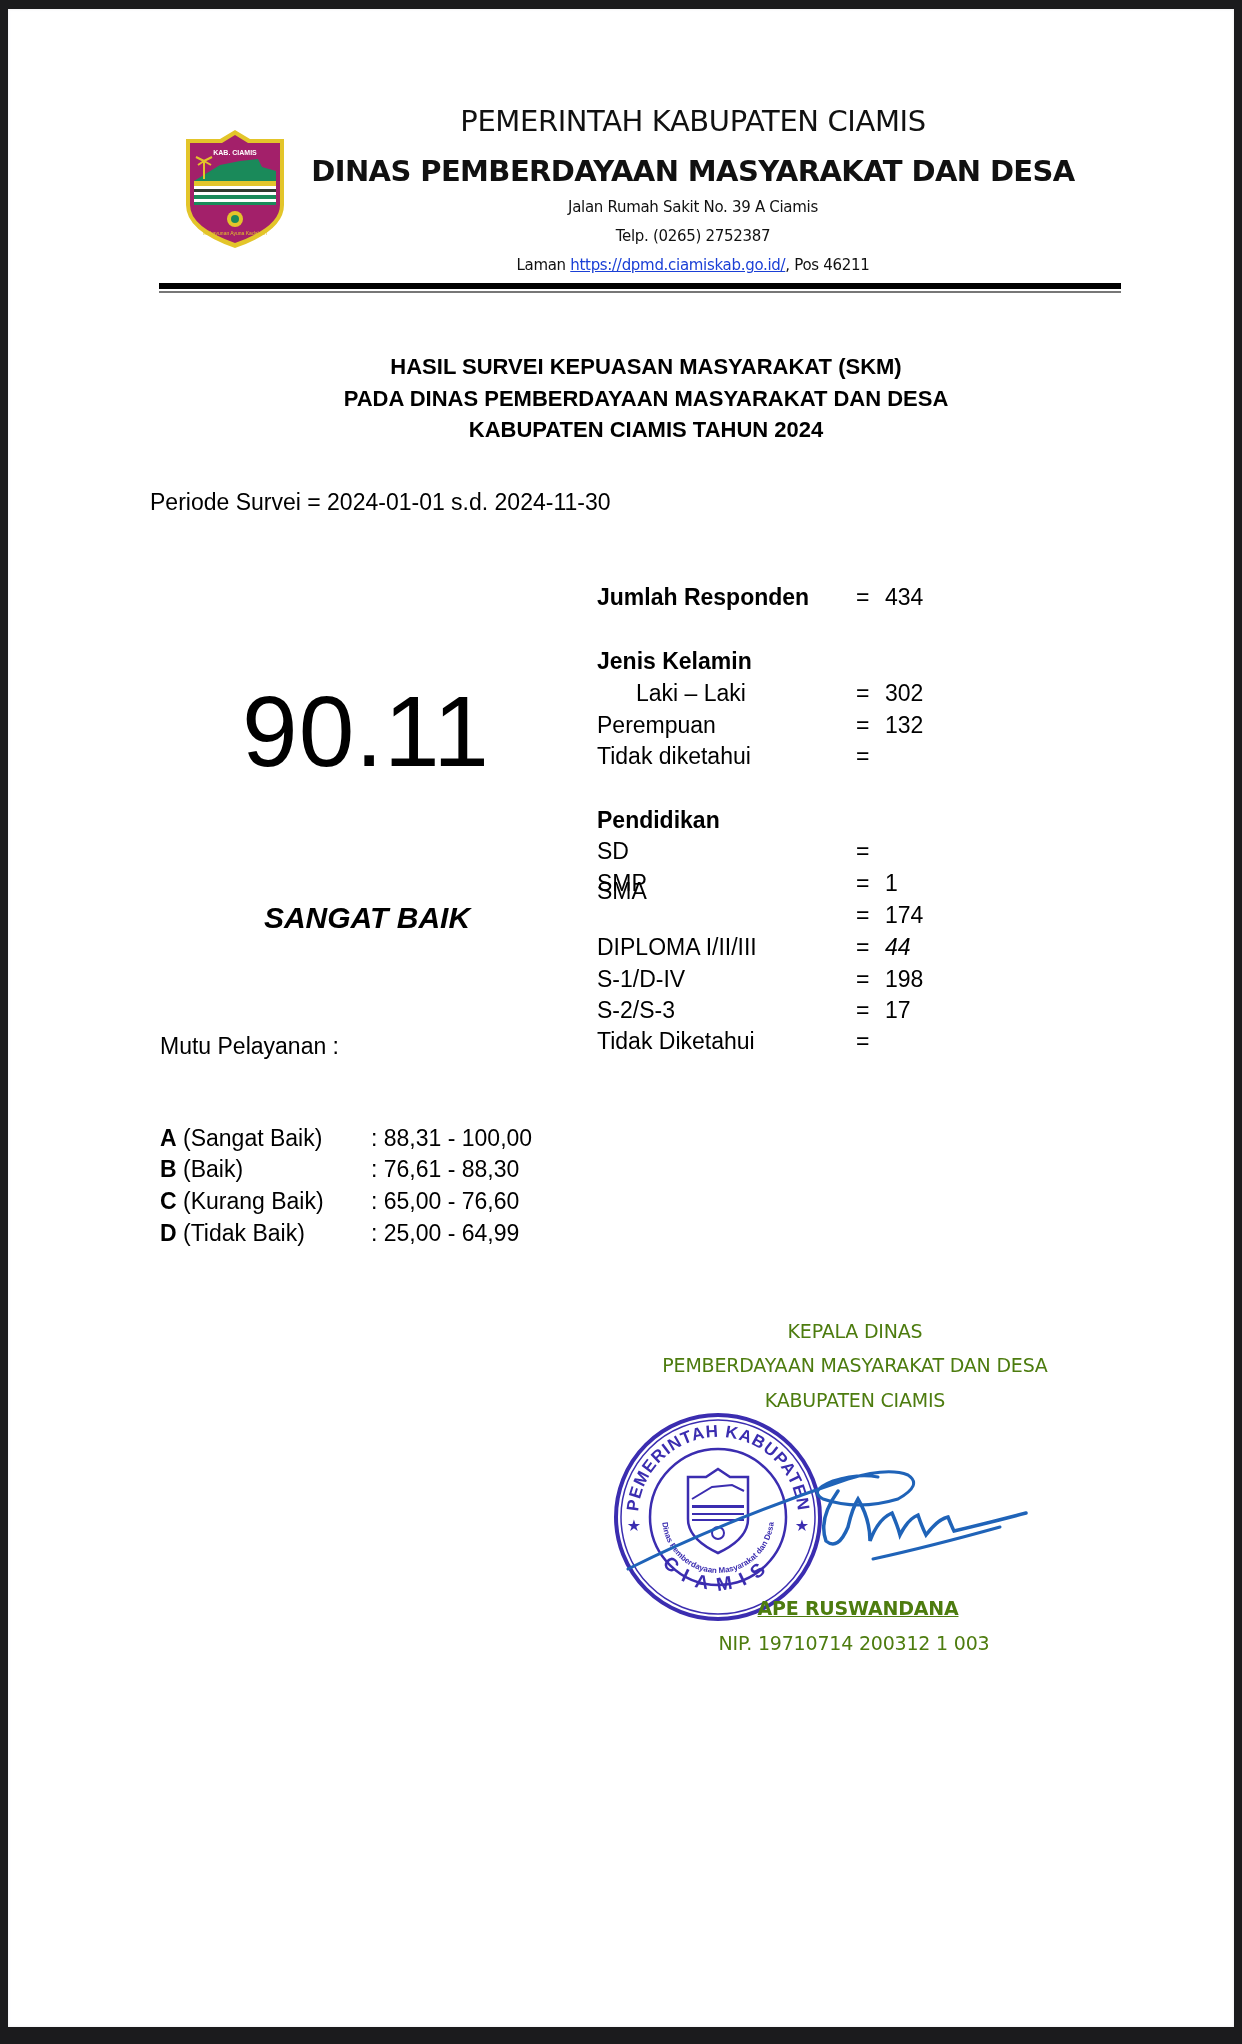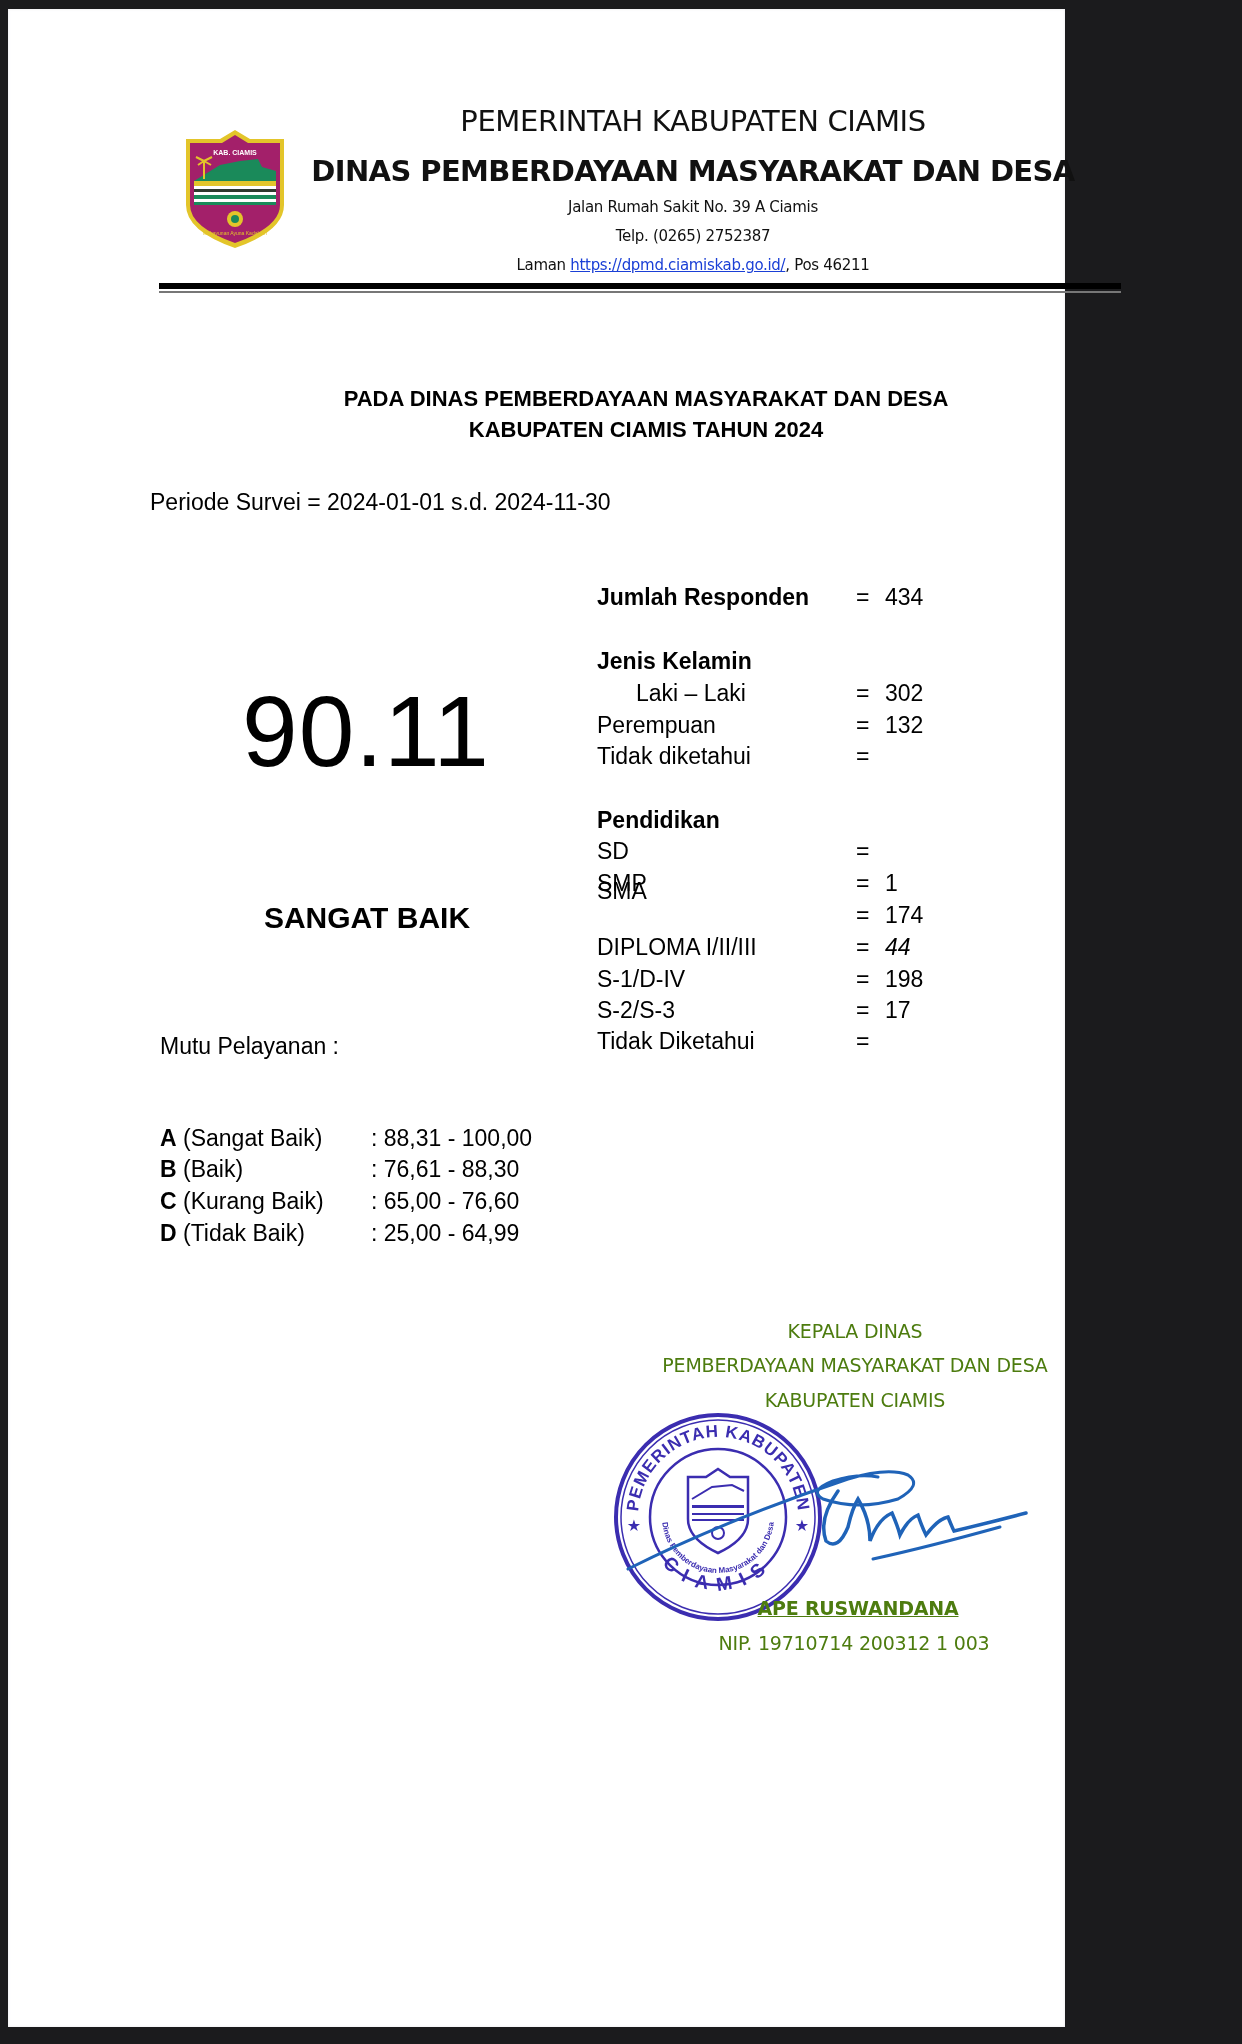--- a/index.html
+++ b/index.html
@@ -5,21 +5,21 @@
   html, body { margin: 0; padding: 0; }
   body {
     width: 1242px; height: 2044px;
     background: #1b1b1d;
     position: relative;
     overflow: hidden;
   }
   .page {
     position: absolute;
     left: 8px; top: 9px;
-    width: 1057px; height: 2018px;
+    width: 1226px; height: 2018px;
     background: #ffffff;
     box-shadow: inset 0 0 3px #e6e6ea;
   }
   .abs { position: absolute; white-space: nowrap; }
   .center { transform: translateX(-50%); text-align: center; }
 
   
   .kop-1 { font-family: "DejaVu Sans", sans-serif; font-size: 29px; letter-spacing: -0.4px; color: #111; }
   .kop-2 { font-family: "DejaVu Sans", sans-serif; font-weight: bold; font-size: 29px; letter-spacing: -0.6px; color: #111; }
   .kop-3 { font-family: "DejaVu Sans", sans-serif; font-size: 15px; letter-spacing: -0.3px; color: #111; }
@@ -64,27 +64,28 @@
   <div class="abs kop-1 center" style="left:685px; top:95px;">PEMERINTAH KABUPATEN CIAMIS</div>
   <div class="abs kop-2 center" style="left:685px; top:145px;">DINAS PEMBERDAYAAN MASYARAKAT DAN DESA</div>
   <div class="abs kop-3 center" style="left:685px; top:189px;">Jalan Rumah Sakit No. 39 A Ciamis</div>
   <div class="abs kop-3 center" style="left:685px; top:218px;">Telp. (0265) 2752387</div>
   <div class="abs kop-3 center" style="left:685px; top:247px;">
     <span>Laman </span><span class="kop-link">https://dpmd.ciamiskab.go.id/</span><span>, Pos 46211</span>
   </div>
   <div class="rule-thick"></div>
   <div class="rule-thin"></div>
 
+  <div class="abs title-line center" style="left:638px; top:345px;">HASIL SURVEI KEPUASAN MASYARAKAT (SKM)</div>
   <div class="abs title-line center" style="left:638px; top:377px;">PADA DINAS PEMBERDAYAAN MASYARAKAT DAN DESA</div>
   <div class="abs title-line center" style="left:638px; top:408px;">KABUPATEN CIAMIS TAHUN 2024</div>
 
   <div class="abs body-txt" style="left:142px; top:480px;">Periode Survei = 2024-01-01 s.d. 2024-11-30</div>
 
   <div class="abs score center" style="left:358px; top:665px;">90.11</div>
-  <div class="abs category center" style="left:359px; top:892px;">SANGAT BAIK</div>
+  <div class="abs category center" style="left:359px; top:892px;font-style:italic;">SANGAT BAIK</div>
 
   <div>
     <div class="abs body-txt bold" style="left:589px; top:575px;">Jumlah Responden</div>
     <div class="abs body-txt" style="left:848px; top:575px;">=</div>
     <div class="abs body-txt" style="left:877px; top:575px;">434</div>
 
     <div class="abs body-txt bold" style="left:589px; top:639px;">Jenis Kelamin</div>
 
     <div>
       <div class="abs body-txt" style="left:589px; top:671px;margin-left:39px;">Laki – Laki</div>

